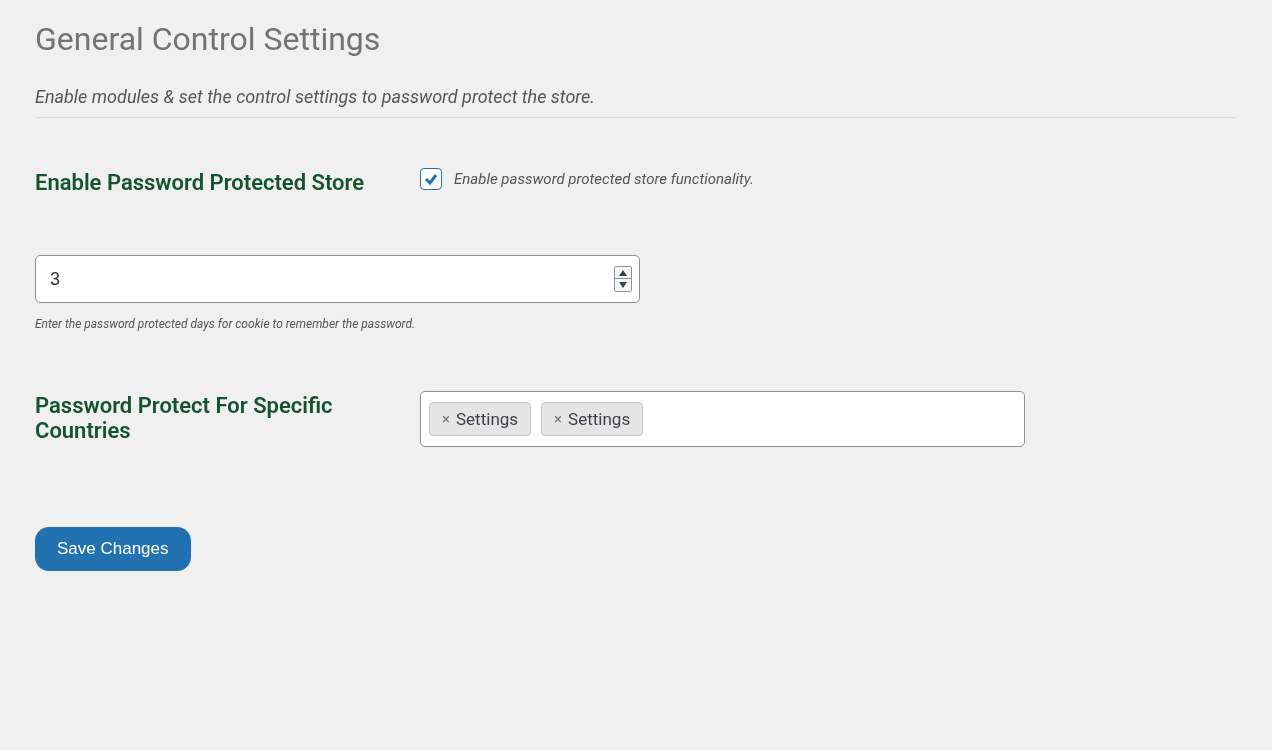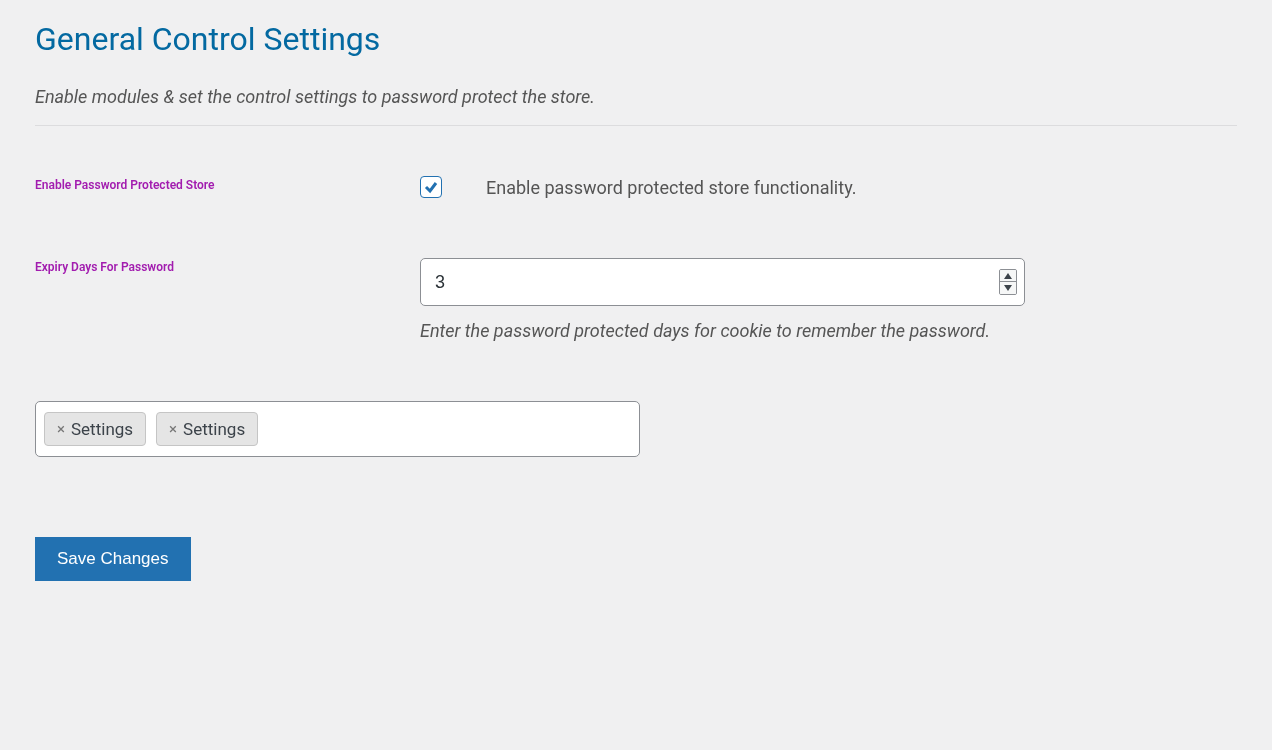--- a/index.html
+++ b/index.html
@@ -11,45 +11,45 @@
       font-family: -apple-system, BlinkMacSystemFont, "Segoe UI", Roboto, Oxygen-Sans, Ubuntu, Cantarell, "Helvetica Neue", sans-serif;
       background: #f0f0f1;
       color: #1d2327;
       padding: 20px 35px;
       width: 1272px;
       min-height: 750px;
     }
     h1 {
       font-size: 32px;
       font-weight: 400;
-      color: #0369a1;
+      color: #737373;
       margin-bottom: 28px;
     }
     .description {
       font-style: italic;
       font-size: 18px;
       color: #555;
-      margin-bottom: 18px;
+      margin-bottom: 10px;
     }
     .divider {
       border: none;
       border-top: 1px solid #dcdcde;
       margin-bottom: 50px;
     }
     .form-row {
       display: flex;
       align-items: flex-start;
       margin-bottom: 60px;
     }
     .form-label {
       width: 385px;
       flex-shrink: 0;
-      font-size: 12px;
+      font-size: 22px;
       font-weight: 600;
-      color: #a21caf;
+      color: #14532d;
       padding-top: 2px;
       padding-right: 20px;
     }
     .form-field {
       flex: 1;
     }
     .checkbox-wrap {
       display: flex;
       align-items: center;
       gap: 12px;
@@ -66,23 +66,23 @@
       cursor: pointer;
     }
     .checkbox svg {
       width: 16px;
       height: 16px;
       stroke: #2271b1;
       stroke-width: 3;
       fill: none;
     }
     .checkbox-label {
-      font-size: 18px;
+      font-style: italic;
+      font-size: 15px;
       color: #555;
-      margin-left: 32px;
     }
     .number-input-wrap {
       position: relative;
       width: 605px;
     }
     .number-input {
       width: 100%;
       height: 48px;
       border: 1px solid #8c8f94;
       border-radius: 5px;
@@ -116,21 +116,21 @@
     .spinner-btn:first-child {
       border-bottom: 1px solid #8c8f94;
     }
     .spinner-btn svg {
       width: 8px;
       height: 6px;
       fill: #3c434a;
     }
     .help-text {
       font-style: italic;
-      font-size: 18px;
+      font-size: 12px;
       color: #555;
       margin-top: 14px;
     }
     .tags-input {
       width: 605px;
       min-height: 56px;
       border: 1px solid #8c8f94;
       border-radius: 5px;
       background: #fff;
       padding: 8px;
@@ -152,21 +152,21 @@
     }
     .tag-remove {
       color: #777;
       font-size: 15px;
       cursor: pointer;
     }
     .save-button {
       background: #2271b1;
       color: #fff;
       border: none;
-      border-radius: 0;
+      border-radius: 14px;
       padding: 12px 22px;
       font-size: 17px;
       cursor: pointer;
       margin-top: 20px;
     }
   </style>
 </head>
 <body>
 
 
@@ -185,21 +185,20 @@
             <polyline points="3,8 7,12 13,4"></polyline>
           </svg>
       </div>
       <span class="checkbox-label">Enable password protected store functionality.</span>
     </div>
   </div>
 </div>
 
 
 <div class="form-row">
-  <div class="form-label">Expiry Days For Password</div>
   <div class="form-field">
     <div class="number-input-wrap">
       <input type="text" class="number-input" value="3" style="">
       <div class="spinner">
         <button class="spinner-btn">
           <svg viewBox="0 0 8 6">
               <polygon points="4,0 8,6 0,6"></polygon>
             </svg>
         </button>
         <button class="spinner-btn">
@@ -208,20 +207,21 @@
             </svg>
         </button>
       </div>
     </div>
     <p class="help-text">Enter the password protected days for cookie to remember the password.</p>
   </div>
 </div>
 
 
 <div class="form-row">
+  <div class="form-label">Password Protect For Specific Countries</div>
   <div class="form-field">
     <div class="tags-input">
       <span class="tag">
         <span class="tag-remove">×</span>
         <span>Settings</span>
       </span>
       <span class="tag">
         <span class="tag-remove">×</span>
         <span>Settings</span>
       </span>

